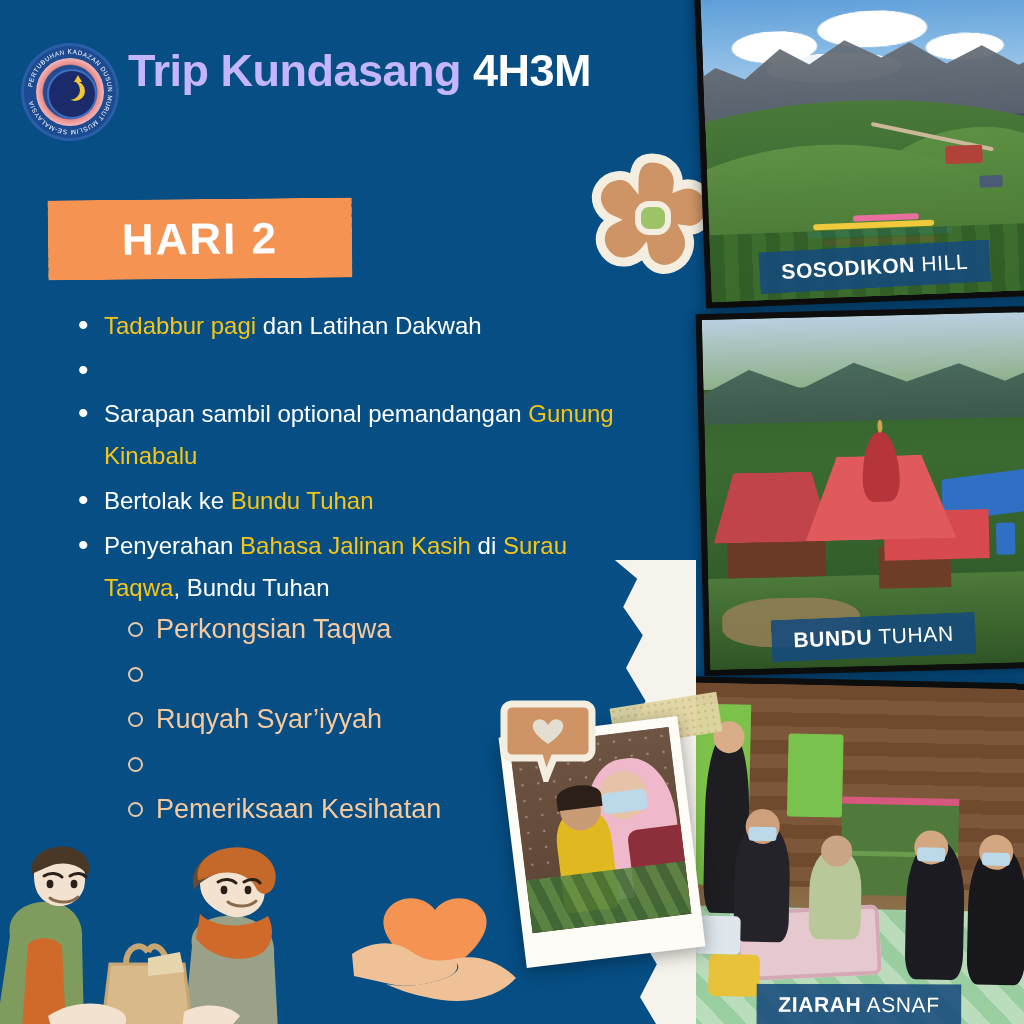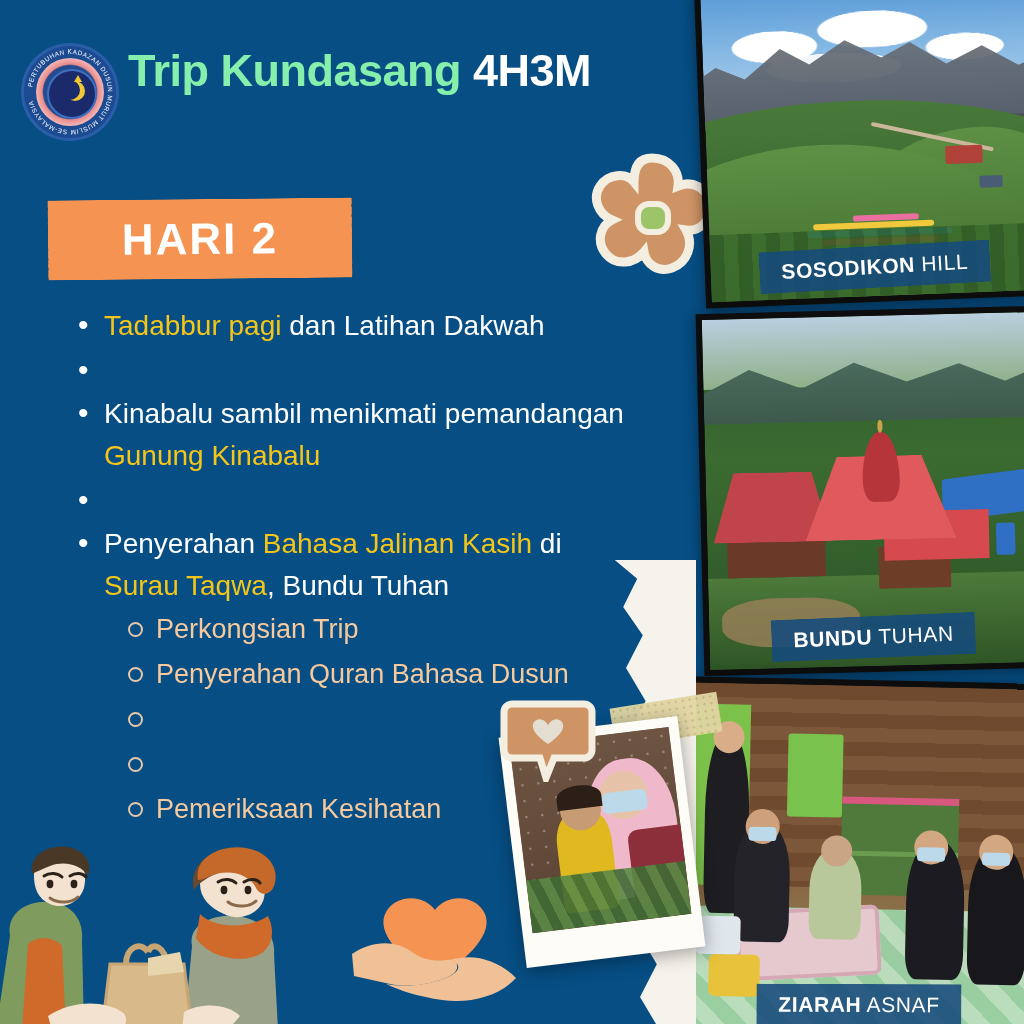--- a/index.html
+++ b/index.html
@@ -22,21 +22,21 @@
         background:#1b2a6b;border:2px solid #3f6fc0;}
   #logo .crescent{position:absolute;left:36px;top:34px;width:20px;height:20px;border-radius:50%;
         box-shadow:5px 1px 0 0 #f2c832;background:transparent;}
   #logo .crescent:after{content:"";position:absolute;left:14px;top:-5px;width:0;height:0;
         border-left:4px solid transparent;border-right:4px solid transparent;border-bottom:7px solid #f2c832;}
 
   #title-block{position:absolute;left:128px;top:18px;width:560px;}
   #kicker{color:#ffffff;font-size:29px;font-weight:700;letter-spacing:1.2px;line-height:1;
           margin:0 0 8px 0;white-space:nowrap;}
   #headline{font-size:45px;font-weight:900;line-height:1;white-space:nowrap;letter-spacing:-0.5px;}
-  #headline .yellow{color:#86efac;}
+  #headline .yellow{color:#c4b5fd;}
   #headline .white{color:#ffffff;}
 
   
   #hari-badge{position:absolute;left:48px;top:199px;width:304px;height:80px;
       background:#f59352;display:flex;align-items:center;justify-content:center;
       transform:rotate(-0.6deg);
       -webkit-mask-image:
         repeating-linear-gradient(to bottom, #000 0 8px, transparent 8px 9px),
         linear-gradient(#000,#000);
       -webkit-mask-composite:source-over;
@@ -48,21 +48,21 @@
   #hari-badge:after{content:"";position:absolute;right:-6px;top:0;width:12px;height:100%;
       background:#f59352;
       -webkit-mask-image:repeating-linear-gradient(to bottom,#000 0 7px,transparent 7px 10px);
       mask-image:repeating-linear-gradient(to bottom,#000 0 7px,transparent 7px 10px);}
   #hari-text{color:#ffffff;font-size:44px;font-weight:900;letter-spacing:2px;position:relative;z-index:2;}
 
   
   #agenda{position:absolute;left:78px;top:305px;width:560px;}
   .item{display:flex;align-items:flex-start;margin-bottom:3px;}
   .dot{color:#ffffff;font-size:30px;line-height:40px;width:26px;flex:none;text-align:left;}
-  .item-text{color:#ffffff;font-size:28px;line-height:42px;font-weight:400;}
+  .item-text{color:#ffffff;font-size:24px;line-height:42px;font-weight:400;}
   .hl{color:#f5c518;}
 
   
   #sublist{position:absolute;left:128px;top:608px;width:520px;}
   .sub{display:flex;align-items:flex-start;margin-bottom:3px;}
   .ring{flex:none;width:28px;line-height:42px;}
   .ring i{display:inline-block;width:11px;height:11px;border:2px solid #e7c7a8;
           border-radius:50%;vertical-align:middle;}
   .sub-text{color:#f8c99c;font-size:27px;line-height:42px;}
 
@@ -200,42 +200,43 @@
   <div id="agenda">
       <div class="item">
         <span class="dot">•</span>
         <div class="item-text"><span class="hl">Tadabbur pagi</span><span> dan Latihan Dakwah</span></div>
       </div>
       <div class="item">
         <span class="dot">•</span>
       </div>
       <div class="item">
         <span class="dot">•</span>
-        <div class="item-text"><span>Kinabalu sambil menikmati pemandangan </span><span class="hl">Gunung Kinabalu</span></div>
+        <div class="item-text"><span>Sarapan sambil optional pemandangan </span><span class="hl">Gunung Kinabalu</span></div>
       </div>
       <div class="item">
         <span class="dot">•</span>
+        <div class="item-text"><span>Bertolak ke </span><span class="hl">Bundu Tuhan</span></div>
       </div>
       <div class="item">
         <span class="dot">•</span>
         <div class="item-text"><span>Penyerahan </span><span class="hl">Bahasa Jalinan Kasih</span><span> di </span><span class="hl">Surau Taqwa</span><span>, Bundu Tuhan</span></div>
       </div>
     </div>
 
   <div id="sublist">
       <div class="sub">
         <span class="ring"><i></i></span>
-        <span class="sub-text">Perkongsian Trip</span>
+        <span class="sub-text">Perkongsian Taqwa</span>
       </div>
       <div class="sub">
         <span class="ring"><i></i></span>
-        <span class="sub-text">Penyerahan Quran Bahasa Dusun</span>
       </div>
       <div class="sub">
         <span class="ring"><i></i></span>
+        <span class="sub-text">Ruqyah Syar’iyyah</span>
       </div>
       <div class="sub">
         <span class="ring"><i></i></span>
       </div>
       <div class="sub">
         <span class="ring"><i></i></span>
         <span class="sub-text">Pemeriksaan Kesihatan</span>
       </div>
     </div>
 

